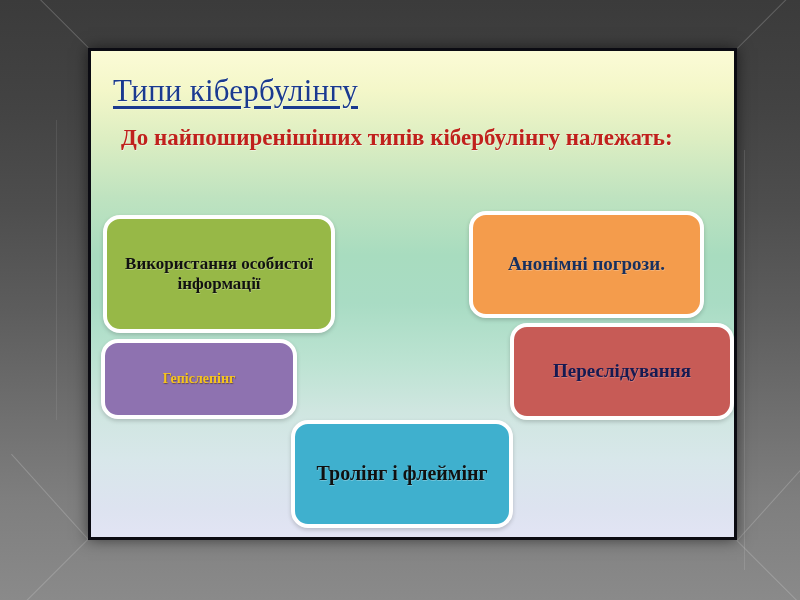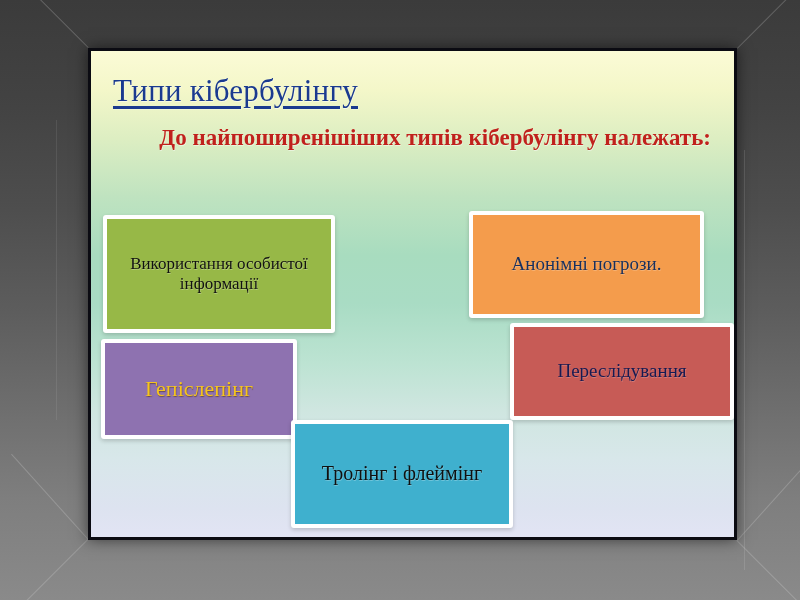--- a/index.html
+++ b/index.html
@@ -84,57 +84,57 @@
     text-decoration-thickness: 3px;
     white-space: nowrap;
     text-shadow: 0.5px 0.5px 0 rgba(255,255,255,0.5);
   }
 
   #slide-subtitle {
     position: absolute;
     left: 30px;
     top: 72px;
     width: 590px;
-    text-align: right;
+    text-align: left;
     color: #c0211c;
     font-size: 23px;
     font-weight: bold;
     line-height: 1.28;
     text-shadow: 0.5px 0.5px 0 rgba(255,255,255,0.45);
   }
 
   
   .box {
     position: absolute;
     box-sizing: border-box;
     border: 4px solid #ffffff;
-    border-radius: 3px;
+    border-radius: 17px;
     display: flex;
     align-items: center;
     justify-content: center;
     text-align: center;
-    font-weight: normal;
+    font-weight: bold;
     line-height: 1.18;
     box-shadow: 0 2px 4px rgba(0,0,0,0.18);
   }
 
   
   #box-personal-info {
     left: 12px;  top: 164px;  width: 232px; height: 118px;
     background: #97b847;
     color: #111111;
     font-size: 17px;
     padding: 0 8px;
     text-shadow: 0.5px 0.5px 0 rgba(255,255,255,0.28);
   }
   #box-hepisleping {
-    left: 10px;  top: 288px;  width: 196px; height: 100px;
+    left: 10px;  top: 288px;  width: 196px; height: 80px;
     background: #8e72b0;
     color: #f5c41e;
-    font-size: 22px;
+    font-size: 14px;
     text-shadow: 0.5px 0.5px 1px rgba(70,40,10,0.55);
   }
 
   
   #box-anonymous-threats {
     left: 378px; top: 160px;  width: 235px; height: 107px;
     background: #f49c4c;
     color: #18305e;
     font-size: 19px;
     text-shadow: 0.5px 0.5px 0 rgba(255,255,255,0.22);

